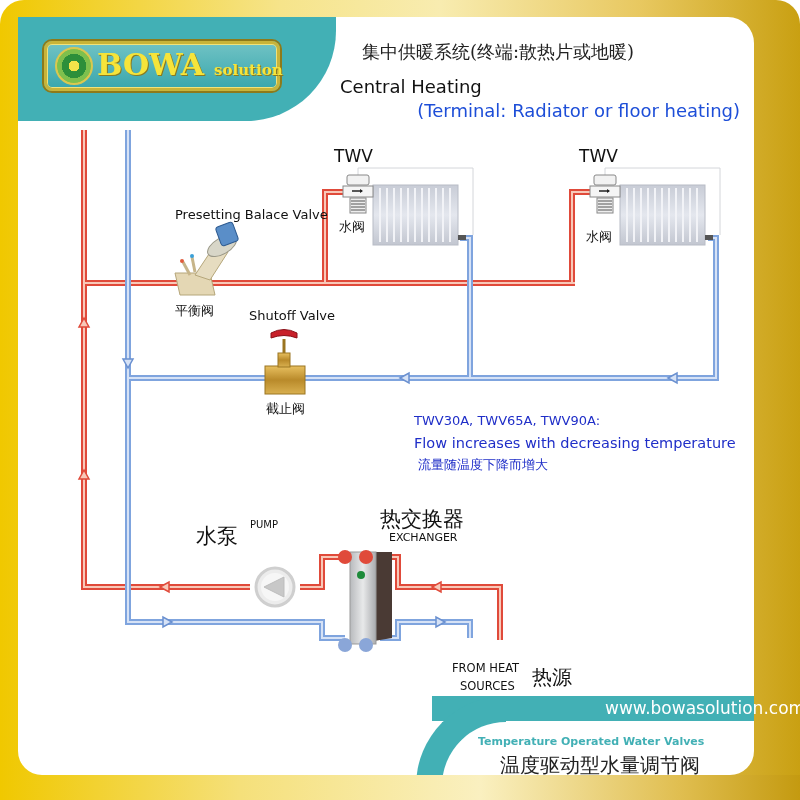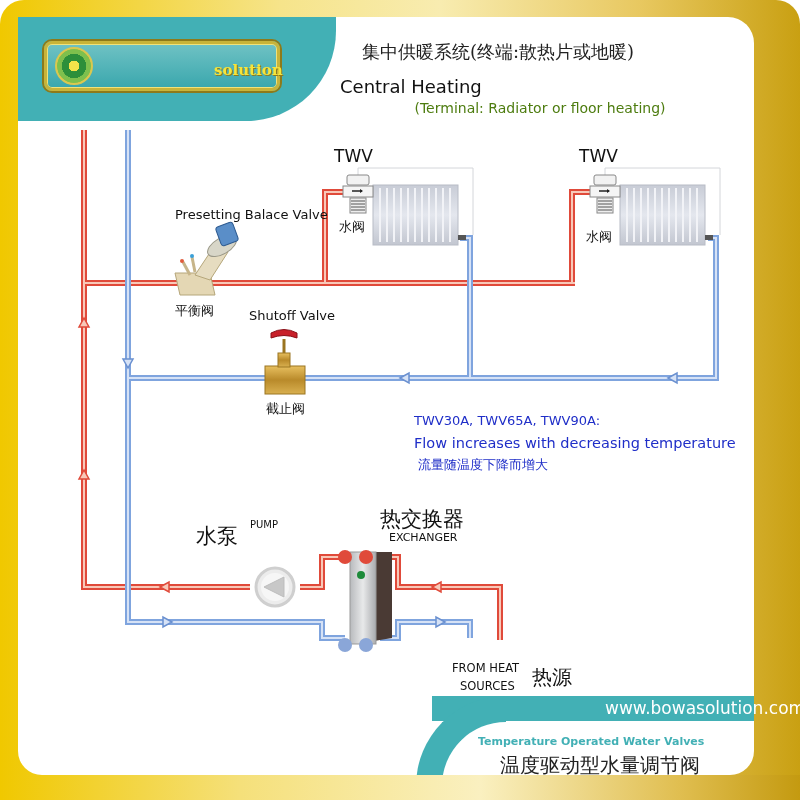--- a/index.html
+++ b/index.html
@@ -52,22 +52,22 @@
   .title-cn {
     position: absolute; left: 362px; top: 40px; width: 380px;
     font-family: "DejaVu Serif", "Liberation Serif", serif;
     font-size: 18px; color: #222;
   }
   .title-en1 {
     position: absolute; left: 340px; top: 76px; width: 400px; text-align: left;
     font-size: 18px; color: #111; font-weight: 500;
   }
   .title-en2 {
-    position: absolute; left: 340px; top: 100px; width: 400px; text-align: center;
-    font-size: 14px; color: #4d7c0f;
+    position: absolute; left: 340px; top: 100px; width: 400px; text-align: right;
+    font-size: 18px; color: #1d4ed8;
   }
 
   .label { position: absolute; color: #111; white-space: nowrap; }
   .twv-label { font-size: 17px; }
   .small-label { font-size: 13px; }
   .cn-small { font-size: 13px; }
 
   .blue-note1 { position: absolute; left: 414px; top: 413px; font-size: 13px; color: #1f2ec8; }
   .blue-note2 { position: absolute; left: 414px; top: 435px; font-size: 14.5px; color: #1f2ec8; }
   .blue-note3 { position: absolute; left: 418px; top: 456px; font-size: 13px; color: #1f2ec8; font-family: Liberation Serif, serif; }
@@ -97,20 +97,21 @@
 </head>
 <body>
 
 <div class="frame"></div>
 <div class="frame-bottom"></div>
 <div class="inner"></div>
 <div class="header-band"></div>
 
 <div class="logo">
   <div class="logo-emblem"></div>
+  <span class="logo-bowa">BOWA</span>
   <span class="logo-solution">solution</span>
 </div>
 
 <div class="title-cn">集中供暖系统(终端:散热片或地暖)</div>
 <div class="title-en1">Central Heating</div>
 <div class="title-en2">(Terminal: Radiator or floor heating)</div>
 
 <svg class="diagram" width="800" height="800" viewBox="0 0 800 800">
   <defs>
     <linearGradient id="radGrad" x1="0" x2="0" y1="0" y2="1">

